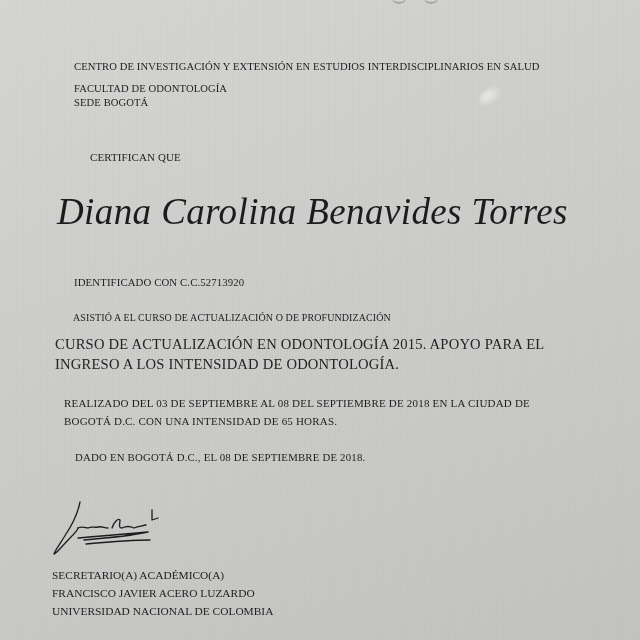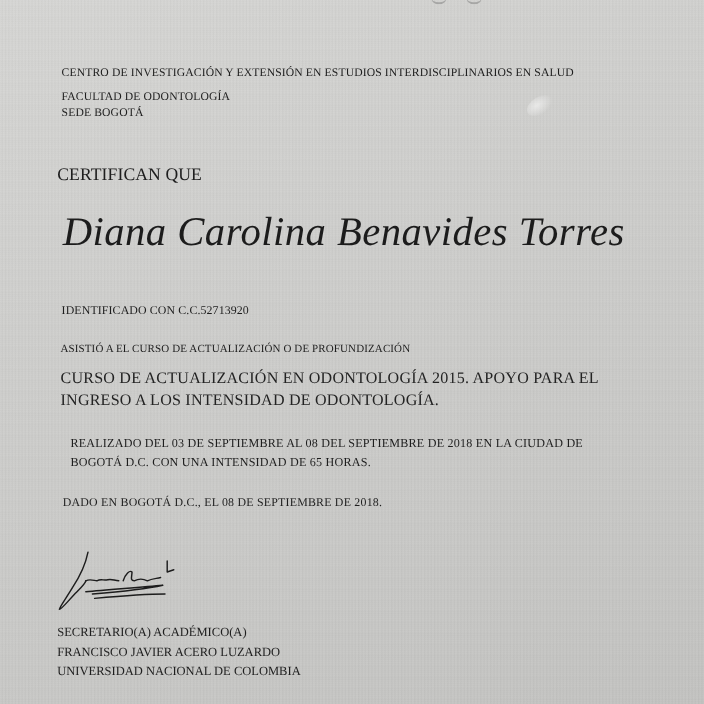--- a/index.html
+++ b/index.html
@@ -51,20 +51,21 @@
     .abs { position: absolute; white-space: nowrap; }
     .hdr {
       font-size: 11.2px;
       letter-spacing: 0px;
       line-height: 18px;
       left: 56px;
     }
     .small {
       font-size: 10.6px;
       letter-spacing: 0.1px;
+      margin-left: 18px;
     }
     .name {
       left: 57px;
       top: 190px;
       font-size: 37px;
       font-style: italic;
       letter-spacing: 0.4px;
       color: #1c1c1c;
     }
     .course {
@@ -106,21 +107,21 @@
   <span style="left:0;"></span>
   <span style="left:32px;"></span>
 </div>
 
 <div class="emboss"></div>
 
 <div class="abs hdr small" style="top:58px;">CENTRO DE INVESTIGACIÓN Y EXTENSIÓN EN ESTUDIOS INTERDISCIPLINARIOS EN SALUD</div>
 <div class="abs hdr small" style="top:80px;text-align:center;">FACULTAD DE ODONTOLOGÍA</div>
 <div class="abs hdr small" style="top:94px;">SEDE BOGOTÁ</div>
 
-<div class="abs small" style="left:52px; top:151px; font-size:16px;">CERTIFICAN QUE</div>
+<div class="abs small" style="left:72px; top:151px; font-size:11px;">CERTIFICAN QUE</div>
 
 <div class="abs name">Diana Carolina Benavides Torres</div>
 
 <div class="abs small" style="left:56px; top:276px; font-size:10.8px;">IDENTIFICADO CON C.C.52713920</div>
 
 <div class="abs small" style="left:55px; top:312px; font-size:10px;">ASISTIÓ A EL CURSO DE ACTUALIZACIÓN O DE PROFUNDIZACIÓN</div>
 
 <div class="abs course">
   <div>CURSO DE ACTUALIZACIÓN EN ODONTOLOGÍA 2015. APOYO PARA EL</div>
   <div>INGRESO A LOS INTENSIDAD DE ODONTOLOGÍA.</div>

